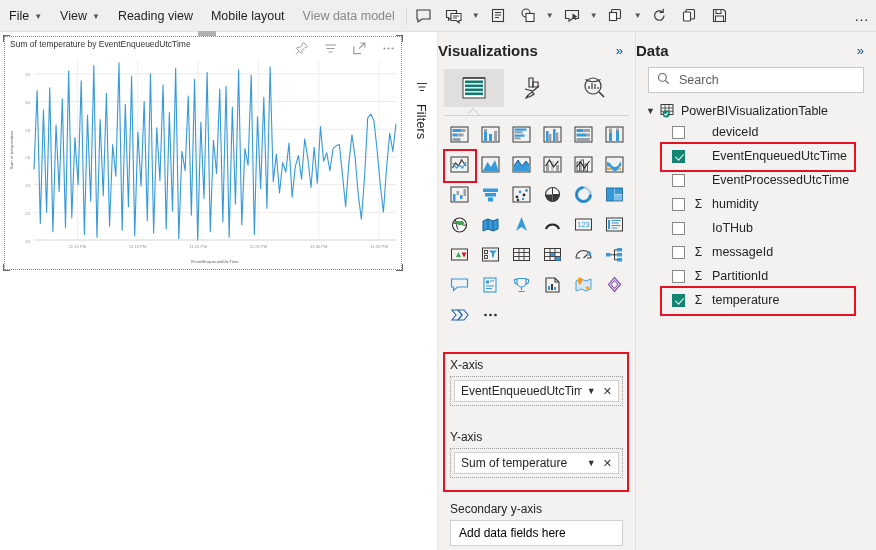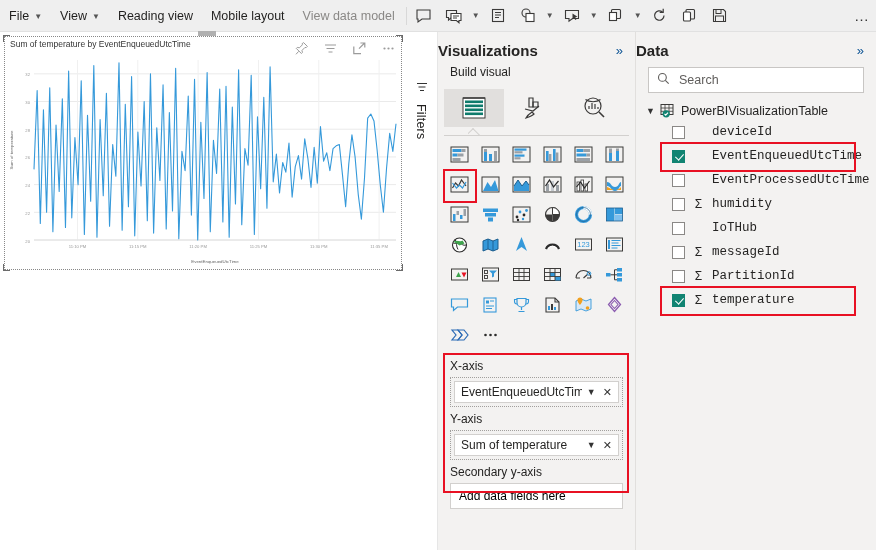--- a/index.html
+++ b/index.html
@@ -142,21 +142,21 @@
     content:""; position:absolute; left:-1px; top:-1px;
     width:30px; height:30px; border:2px solid #e81123;
   }
 
   
   #wells { padding:0 12px; position:relative; }
   #wells-highlight {
     position:absolute; left:5px; top:-6px; width:186px; height:140px;
     border:2px solid #e81123; pointer-events:none;
   }
-  .well-label { font-size:12px; color:#252423; margin:5px 0 4px 0; }
+  .well-label { font-size:12px; color:#252423; margin:24px 0 4px 0; }
   .well-box {
     border:1px dotted #a19f9d; padding:3px; background:transparent;
   }
   .well-pill {
     display:flex; align-items:center; height:22px;
     background:#ffffff; border:1px solid #d2d0ce;
     padding:0 4px 0 6px; font-size:12px; color:#252423;
   }
   .well-pill .pname { flex:1; white-space:nowrap; overflow:hidden; }
   .pill-chev { font-size:9px; color:#333; padding:0 5px; cursor:default; }
@@ -201,21 +201,21 @@
   }
   .fchk.on { background:#118472; border-color:#118472; }
   .fchk.on::after {
     content:""; position:absolute; left:3.5px; top:1px;
     width:4px; height:7px; border:solid #ffffff;
     border-width:0 1.6px 1.6px 0; transform:rotate(42deg);
   }
   .sigma { width:11px; font-size:12px; color:#252423; text-align:center;
            flex:none; }
   .sigma.empty { visibility:hidden; }
-  .fname { white-space:nowrap;font-family:Liberation Mono, monospace; }
+  .fname { white-space:nowrap; }
   .field-row.hl::after {
     content:""; position:absolute; left:24px; top:-2px;
     width:192px; height:26px; border:2px solid #e81123;
     pointer-events:none;
   }
 </style>
 </head>
 <body>
 
 <div id="ribbon">
@@ -381,21 +381,20 @@
     </svg>
   </div>
   <div id="filters-label">Filters</div>
 </div>
 
 <div id="viz-pane">
   <div class="pane-head">
     <span class="pane-title">Visualizations</span>
     <span class="pane-expand">»</span>
   </div>
-  <div class="pane-sub">Build visual</div>
 
   <div id="build-tabs">
     <div class="bt active">
       <svg width="28" height="26" viewBox="0 0 28 26">
         <rect x="3" y="3" width="22" height="20" fill="#ffffff" stroke="#3b3a39" stroke-width="1"></rect>
         <rect x="5" y="5.5" width="18" height="2.6" fill="#0f7b6c"></rect>
         <rect x="5" y="9.5" width="18" height="2.6" fill="#0f7b6c"></rect>
         <rect x="5" y="13.5" width="18" height="2.6" fill="#0f7b6c"></rect>
         <rect x="5" y="17.5" width="18" height="2.6" fill="#0f7b6c"></rect>
         <path d="M3 3h22" stroke="#3b3a39" stroke-width="1.4"></path>

